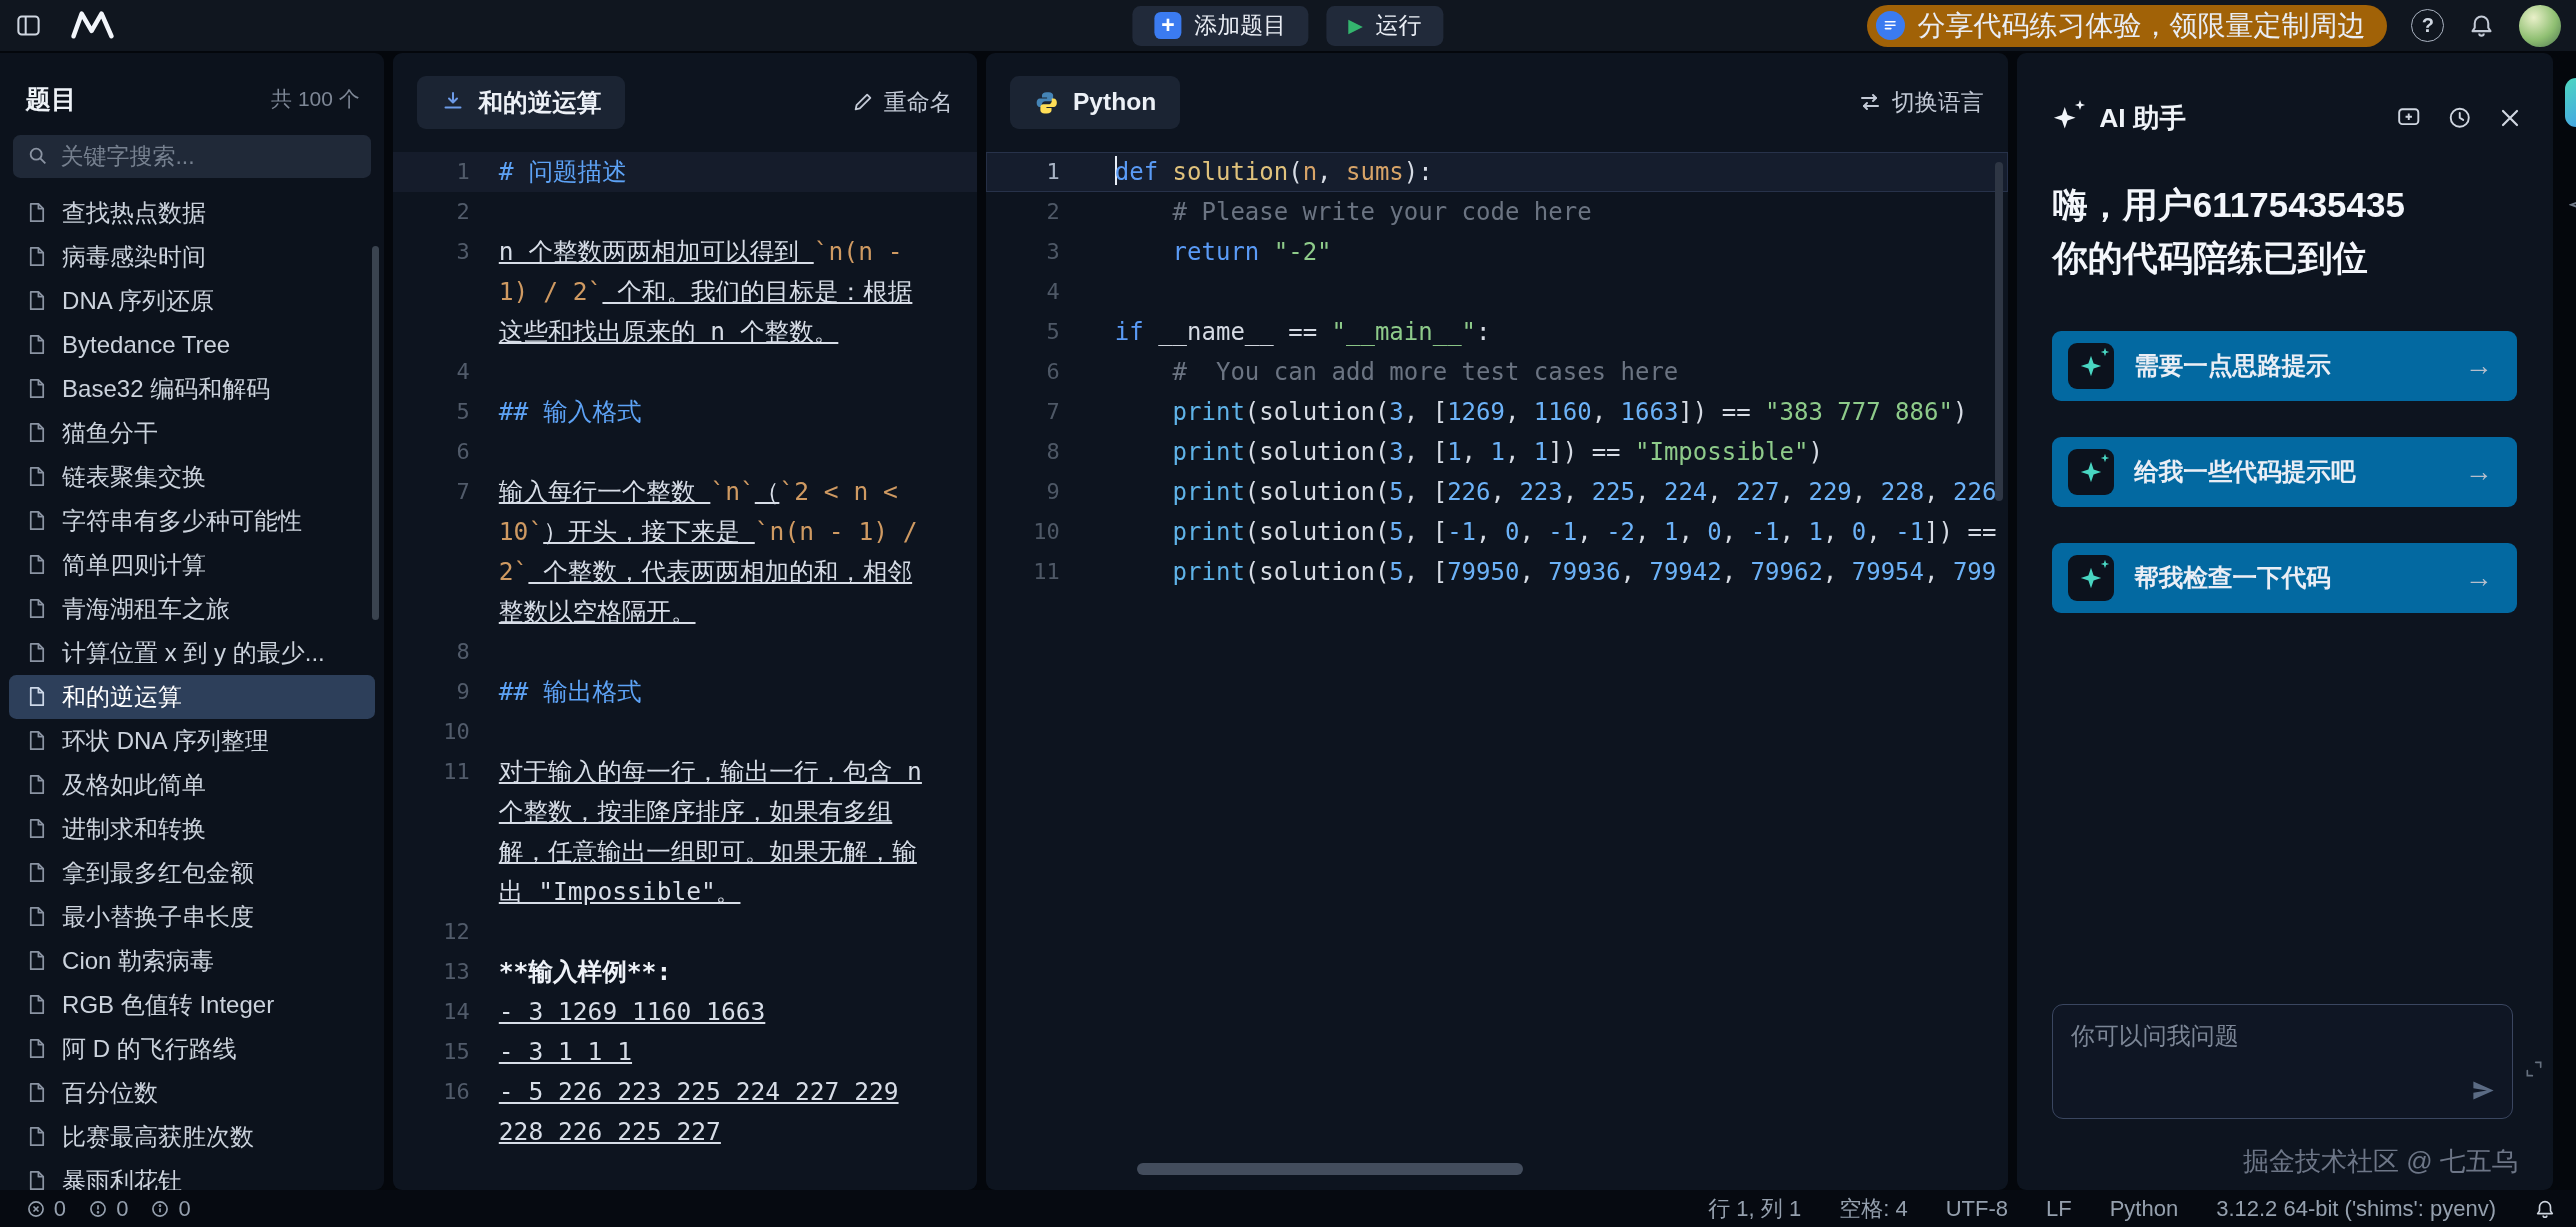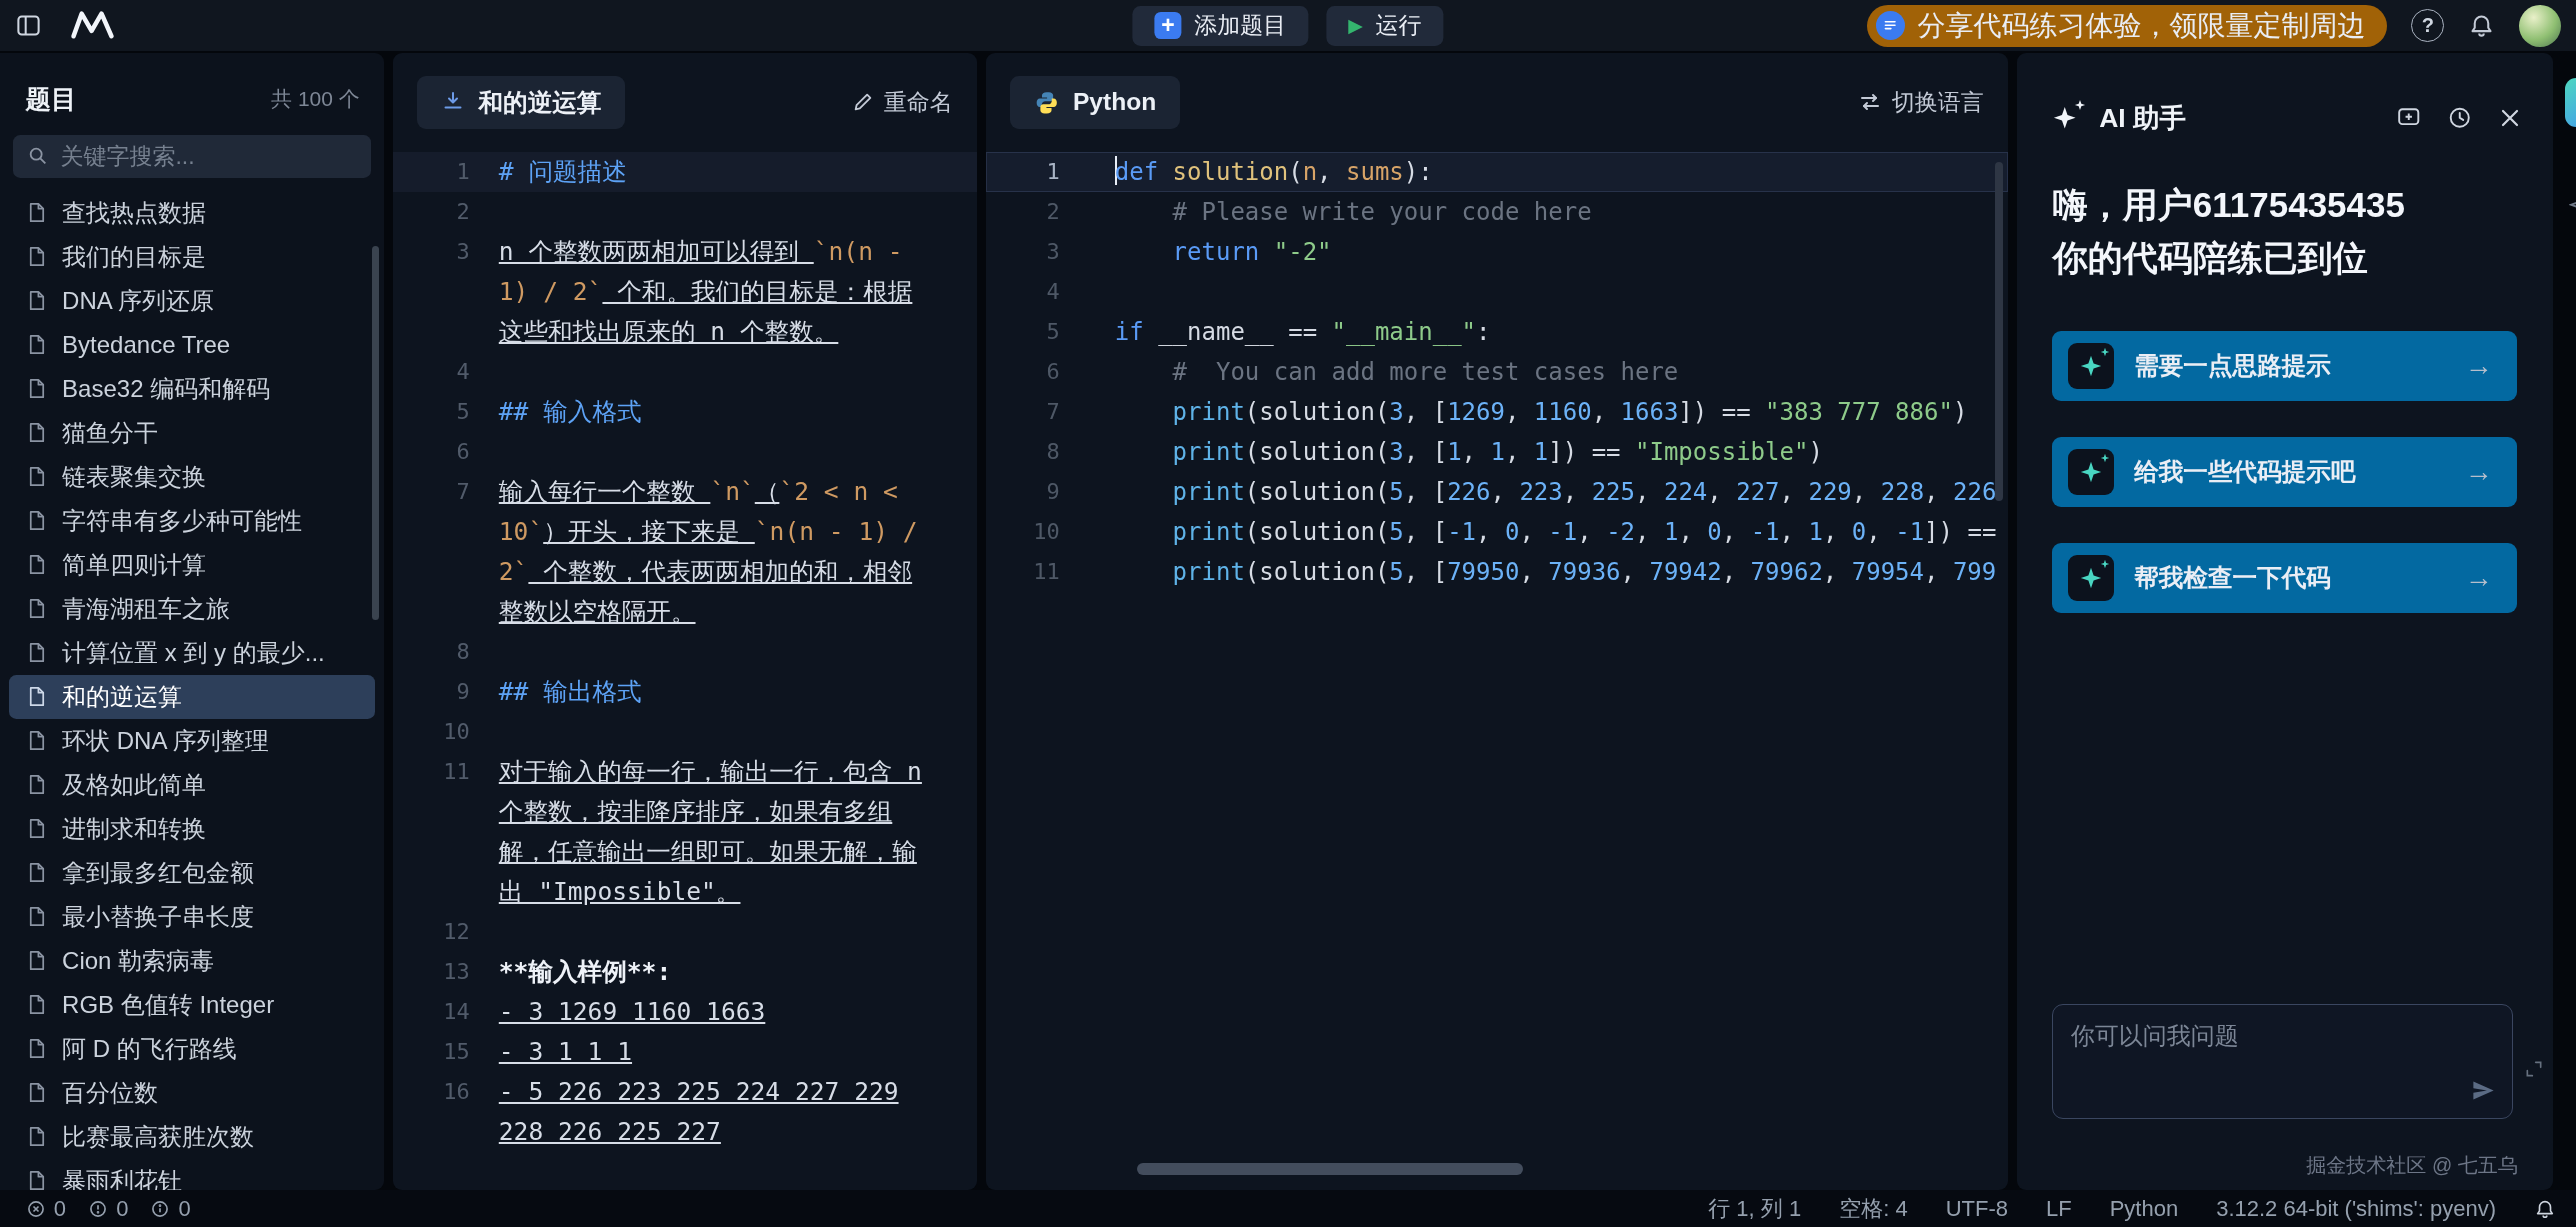--- a/index.html
+++ b/index.html
@@ -112,21 +112,21 @@
   .card-icon .s-small { position:absolute; right:4.6px; top:4.6px; }
   .card-label { font-size:24.6px; font-weight:600; color:#eaeef5; }
   .card-arrow { margin-left:auto; font-size:28px; color:#b6bfcc; }
   .ai-input { position:absolute; left:35px; right:40px; bottom:71px; height:115px;
     border:1.8px solid #3a4660; border-radius:11px; background:#0f1624; padding:14.6px 18px; }
   .ai-textarea { width:100%; height:57px; background:transparent; border:none; outline:none;
     resize:none; color:#d7dde6; font-size:24px; font-family:inherit; }
   .ai-textarea::placeholder { color:#7c8696; }
   .send-btn { position:absolute; right:14.6px; bottom:11px; color:#5b6b84; cursor:pointer; }
   .expand-btn { position:absolute; right:9px; bottom:108px; color:#66707f; cursor:pointer; }
-  .ai-watermark { position:absolute; right:35px; bottom:11px; font-size:20px; color:#6d7687; }
+  .ai-watermark { position:absolute; right:35px; bottom:11px; font-size:26px; color:#6d7687; }
 
   
   .rail { flex:1; position:relative; min-width:31px; }
   .rail-badge { position:absolute; left:3.6px; top:25.5px; width:49px; height:49px; border-radius:11px;
     background:linear-gradient(140deg,#4fd8c0,#3f8df5); color:#fff; font-weight:800; font-size:25.5px;
     display:flex; align-items:center; justify-content:center; cursor:pointer; }
   .rail-icon2 { position:absolute; left:7.3px; top:139px; color:#707a8a; cursor:pointer; }
 
   
   .statusbar { flex:0 0 38px; background:#060a11; display:flex; align-items:center;
@@ -207,21 +207,21 @@
               <path d="M6 3h8l5 5v13H6z"></path>
               <path d="M14 3v5h5"></path>
             </svg>
             <span>查找热点数据</span>
           </div>
           <div class="side-item">
             <svg class="doc-ic" viewBox="0 0 24 24" fill="none" stroke="currentColor" stroke-width="1.8" stroke-linejoin="round">
               <path d="M6 3h8l5 5v13H6z"></path>
               <path d="M14 3v5h5"></path>
             </svg>
-            <span>我们的目标是</span>
+            <span>病毒感染时间</span>
           </div>
           <div class="side-item">
             <svg class="doc-ic" viewBox="0 0 24 24" fill="none" stroke="currentColor" stroke-width="1.8" stroke-linejoin="round">
               <path d="M6 3h8l5 5v13H6z"></path>
               <path d="M14 3v5h5"></path>
             </svg>
             <span>DNA 序列还原</span>
           </div>
           <div class="side-item">
             <svg class="doc-ic" viewBox="0 0 24 24" fill="none" stroke="currentColor" stroke-width="1.8" stroke-linejoin="round">

